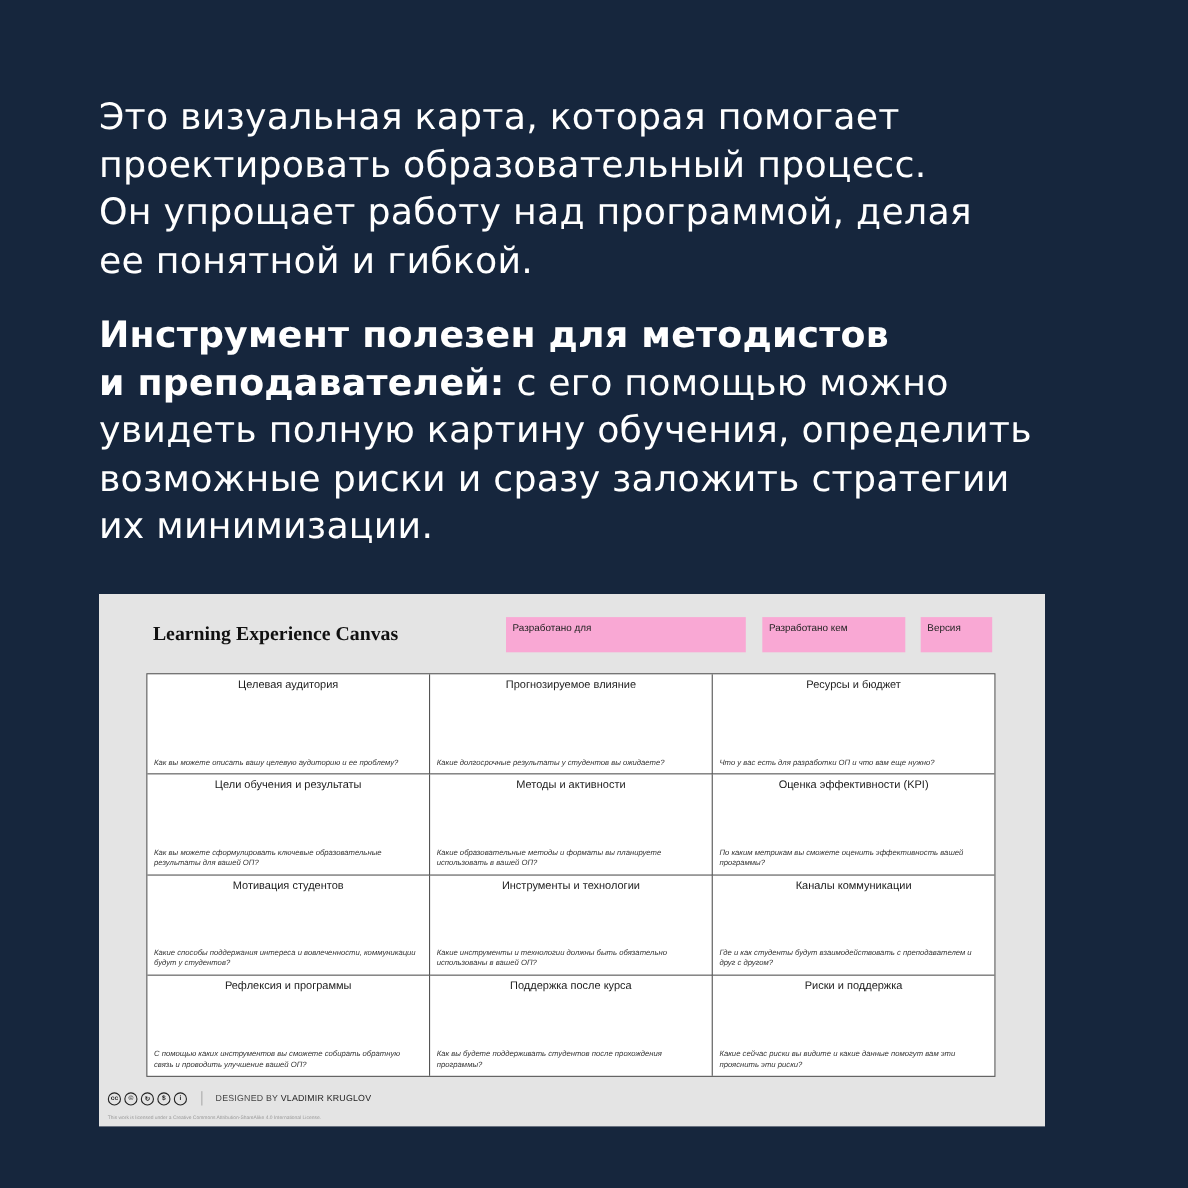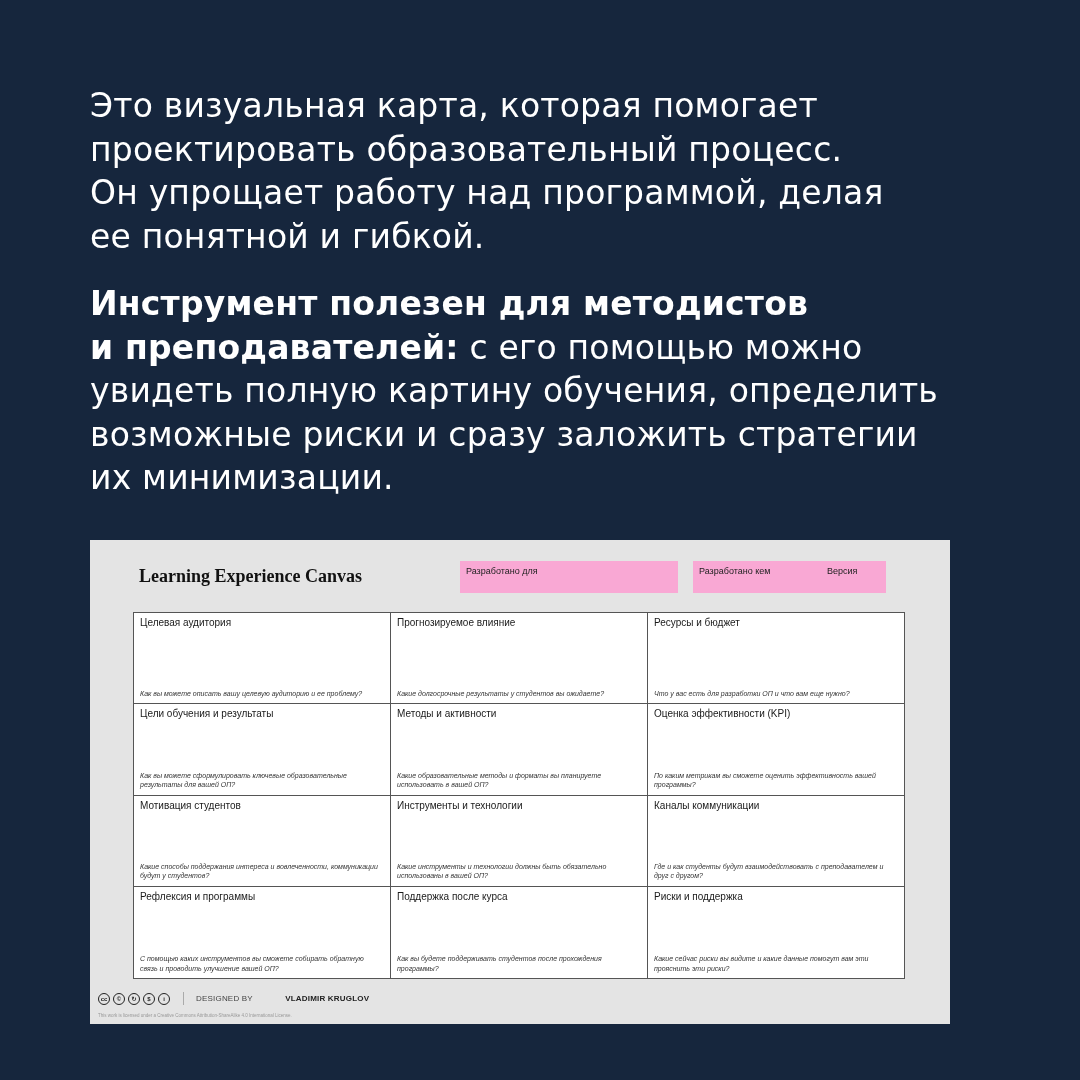--- a/index.html
+++ b/index.html
@@ -45,21 +45,21 @@
     top: 21px;
     height: 32px;
     background: #f9a8d4;
     font-family: "Liberation Sans", sans-serif;
     font-size: 9px;
     color: #222;
     padding: 5px 6px;
   }
   .meta-for { left: 370px; width: 218px; }
   .meta-by { left: 603px; width: 130px; }
-  .meta-ver { left: 731px; width: 65px; }
+  .meta-ver { left: 747px; width: 65px; }
 
   .grid {
     position: absolute;
     left: 43px;
     top: 72px;
     width: 772px;
     height: 367px;
     border: 1.5px solid #555;
     background: #ffffff;
     display: grid;
@@ -71,20 +71,21 @@
     border-bottom: 1.5px solid #555;
     position: relative;
     padding: 4px 6px;
   }
   .cell:nth-child(3n) { border-right: none; }
   .cell:nth-last-child(-n+3) { border-bottom: none; }
   .cell-title {
     font-family: "Liberation Sans", sans-serif;
     font-size: 10px;
     color: #1a1a1a;
+    text-align: center;
   }
   .cell-q {
     position: absolute;
     left: 6px;
     right: 8px;
     bottom: 5px;
     font-family: "Liberation Sans", sans-serif;
     font-style: italic;
     font-size: 7px;
     line-height: 9.5px;
@@ -112,21 +113,21 @@
   .footer-divider {
     width: 1px; height: 13px; background: #aaa;
     margin: 0 12px 0 13px;
   }
   .designed {
     font-family: "Liberation Sans", sans-serif;
     font-size: 8px;
     color: #444;
     letter-spacing: 0.2px;
   }
-  .designed b { color: #222; font-weight: bold; margin-left: 30px; }
+  .designed b { color: #222; font-weight: normal; }
   .license {
     position: absolute;
     left: 8px;
     top: 473px;
     font-family: "Liberation Sans", sans-serif;
     font-size: 4.5px;
     color: #999;
   }
 </style>
 </head>

